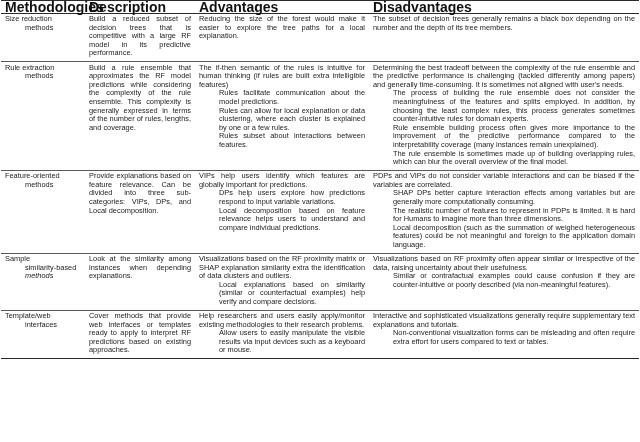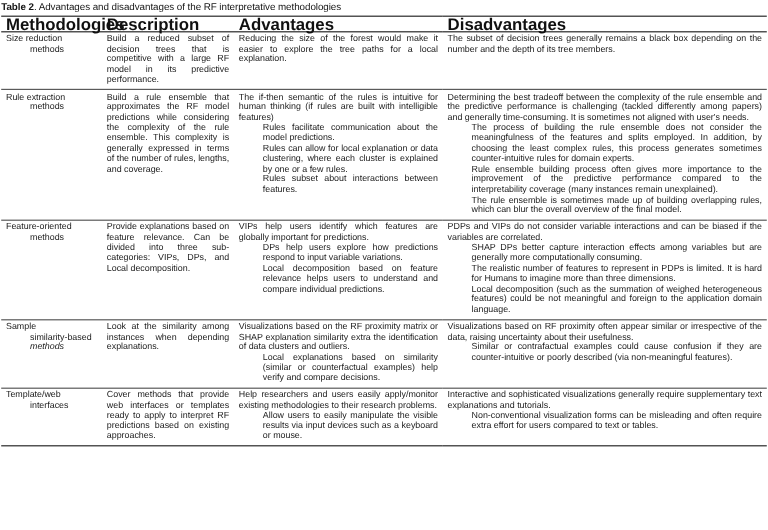--- a/index.html
+++ b/index.html
@@ -99,23 +99,20 @@
     text-align: center;
     font-size: 8px;
     color: #1a1a1a;
   }
 </style>
 </head>
 <body>
 
 <div class="page">
 
-  <div class="caption">
-    <b>Table 2</b><span>. Advantages and disadvantages of the RF interpretative methodologies</span>
-  </div>
 
   <table class="tbl">
     <colgroup>
       <col class="col1">
         <col class="col2">
         <col class="col3">
         <col class="col4">
     </colgroup>
     <thead>
       <tr>
@@ -143,21 +140,21 @@
         </tr>
         <tr>
           <td class="c-meth">
             <div class="cellline">Rule extraction</div>
             <div class="cellline">methods</div>
           </td>
           <td>
             <p class="cellline">Build a rule ensemble that approximates the RF model predictions while considering the complexity of the rule ensemble. This complexity is generally expressed in terms of the number of rules, lengths, and coverage.</p>
           </td>
           <td>
-            <p class="cellline">The if-then semantic of the rules is intuitive for human thinking (if rules are built with intelligible features)</p>
+            <p class="cellline">The if-then semantic of the rules is intuitive for human thinking (if rules are built extra intelligible features)</p>
             <p class="cellline">Rules facilitate communication about the model predictions.</p>
             <p class="cellline">Rules can allow for local explanation or data clustering, where each cluster is explained by one or a few rules.</p>
             <p class="cellline">Rules subset about interactions between features.</p>
           </td>
           <td>
             <p class="cellline">Determining the best tradeoff between the complexity of the rule ensemble and the predictive performance is challenging (tackled differently among papers) and generally time-consuming. It is sometimes not aligned with user's needs.</p>
             <p class="cellline">The process of building the rule ensemble does not consider the meaningfulness of the features and splits employed. In addition, by choosing the least complex rules, this process generates sometimes counter-intuitive rules for domain experts.</p>
             <p class="cellline">Rule ensemble building process often gives more importance to the improvement of the predictive performance compared to the interpretability coverage (many instances remain unexplained).</p>
             <p class="cellline">The rule ensemble is sometimes made up of building overlapping rules, which can blur the overall overview of the final model.</p>
           </td>

